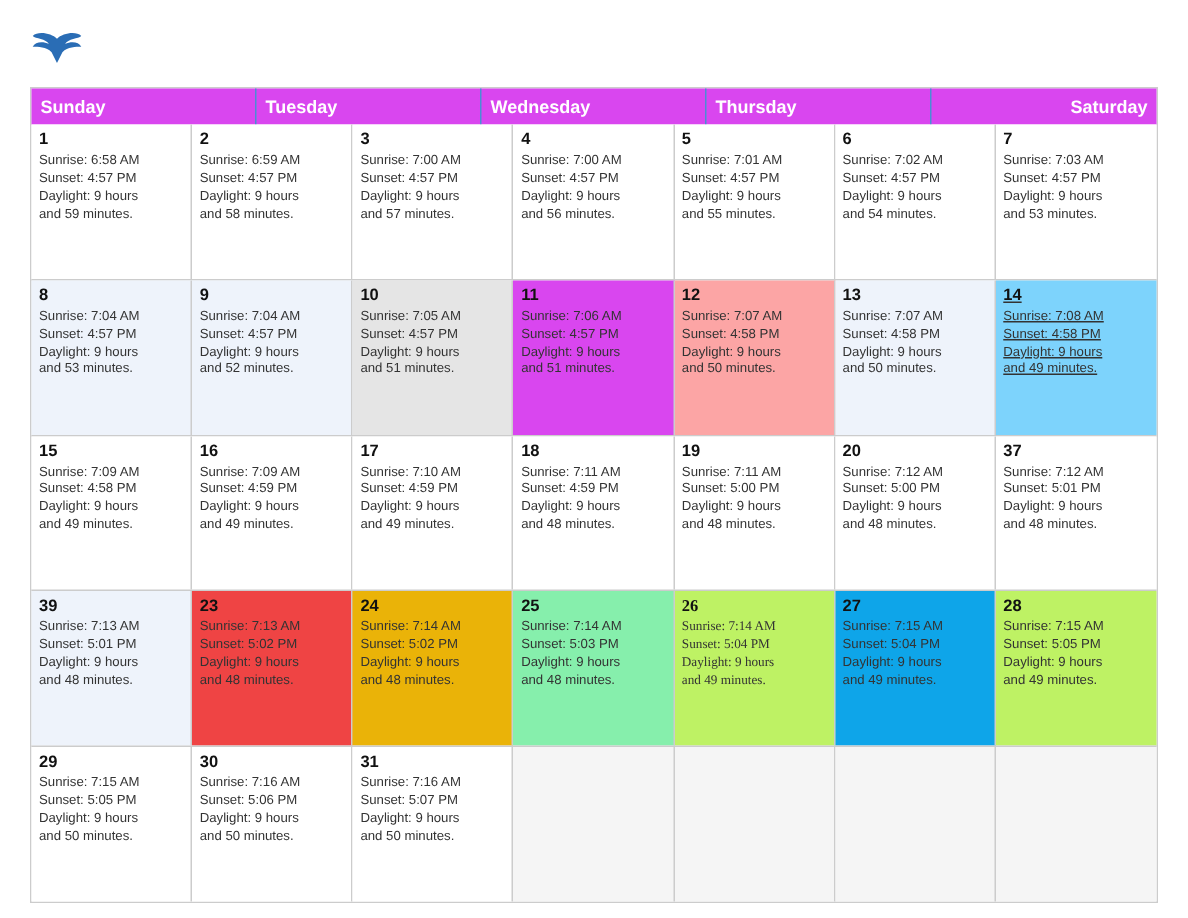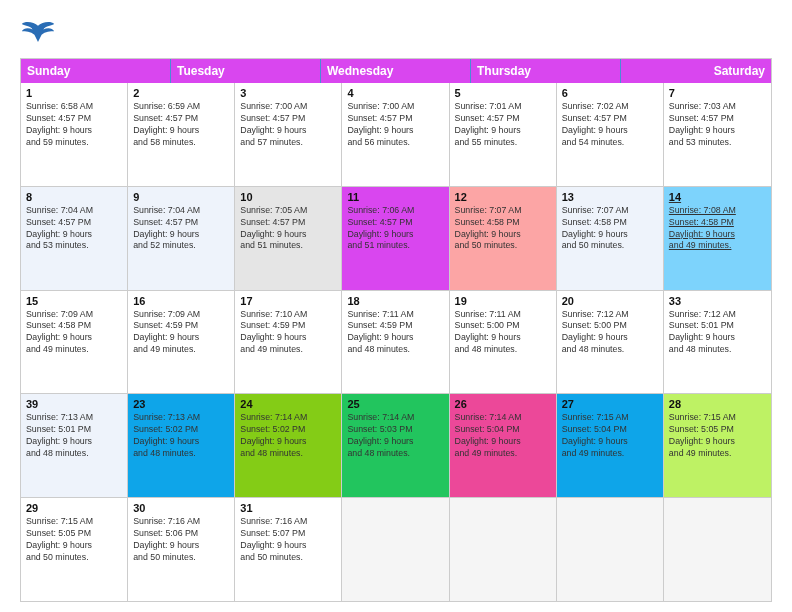--- a/index.html
+++ b/index.html
@@ -218,42 +218,42 @@
           </div>
           <div class="cal-cell">
             <span class="day-num">19</span>
             <div class="cell-text">Sunrise: 7:11 AM<br>Sunset: 5:00 PM<br>Daylight: 9 hours<br>and 48 minutes.</div>
           </div>
           <div class="cal-cell">
             <span class="day-num">20</span>
             <div class="cell-text">Sunrise: 7:12 AM<br>Sunset: 5:00 PM<br>Daylight: 9 hours<br>and 48 minutes.</div>
           </div>
           <div class="cal-cell">
-            <span class="day-num">33</span>
+            <span class="day-num">37</span>
             <div class="cell-text">Sunrise: 7:12 AM<br>Sunset: 5:01 PM<br>Daylight: 9 hours<br>and 48 minutes.</div>
           </div>
         </div>
         <div class="cal-row">
           <div class="cal-cell" style="background: rgb(238, 243, 251);">
             <span class="day-num">39</span>
             <div class="cell-text">Sunrise: 7:13 AM<br>Sunset: 5:01 PM<br>Daylight: 9 hours<br>and 48 minutes.</div>
           </div>
-          <div class="cal-cell" style="background: #0ea5e9;">
+          <div class="cal-cell" style="background: #ef4444;">
             <span class="day-num">23</span>
             <div class="cell-text">Sunrise: 7:13 AM<br>Sunset: 5:02 PM<br>Daylight: 9 hours<br>and 48 minutes.</div>
           </div>
-          <div class="cal-cell" style="background: #84cc16;">
+          <div class="cal-cell" style="background: #eab308;">
             <span class="day-num">24</span>
             <div class="cell-text">Sunrise: 7:14 AM<br>Sunset: 5:02 PM<br>Daylight: 9 hours<br>and 48 minutes.</div>
           </div>
-          <div class="cal-cell" style="background: #22c55e;">
+          <div class="cal-cell" style="background: #86efac;">
             <span class="day-num">25</span>
             <div class="cell-text">Sunrise: 7:14 AM<br>Sunset: 5:03 PM<br>Daylight: 9 hours<br>and 48 minutes.</div>
           </div>
-          <div class="cal-cell" style="background: #ec4899;">
+          <div class="cal-cell" style="background: #bef264; font-family: Liberation Serif, serif;">
             <span class="day-num">26</span>
             <div class="cell-text">Sunrise: 7:14 AM<br>Sunset: 5:04 PM<br>Daylight: 9 hours<br>and 49 minutes.</div>
           </div>
           <div class="cal-cell" style="background: #0ea5e9;">
             <span class="day-num">27</span>
             <div class="cell-text">Sunrise: 7:15 AM<br>Sunset: 5:04 PM<br>Daylight: 9 hours<br>and 49 minutes.</div>
           </div>
           <div class="cal-cell" style="background: #bef264;">
             <span class="day-num">28</span>
             <div class="cell-text">Sunrise: 7:15 AM<br>Sunset: 5:05 PM<br>Daylight: 9 hours<br>and 49 minutes.</div>

